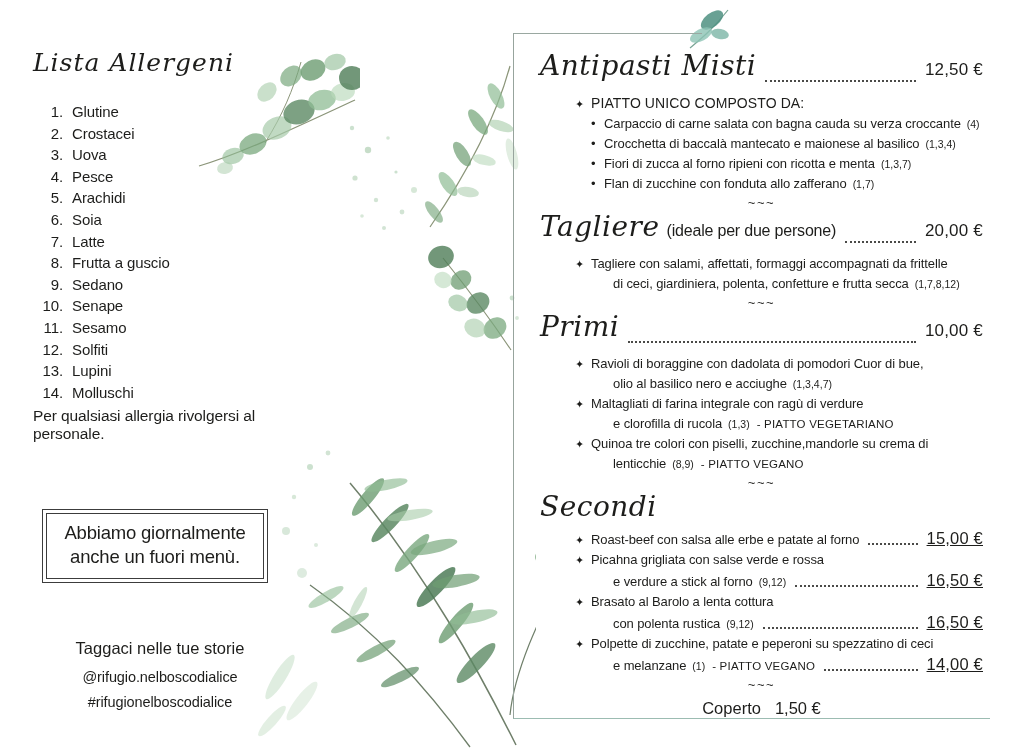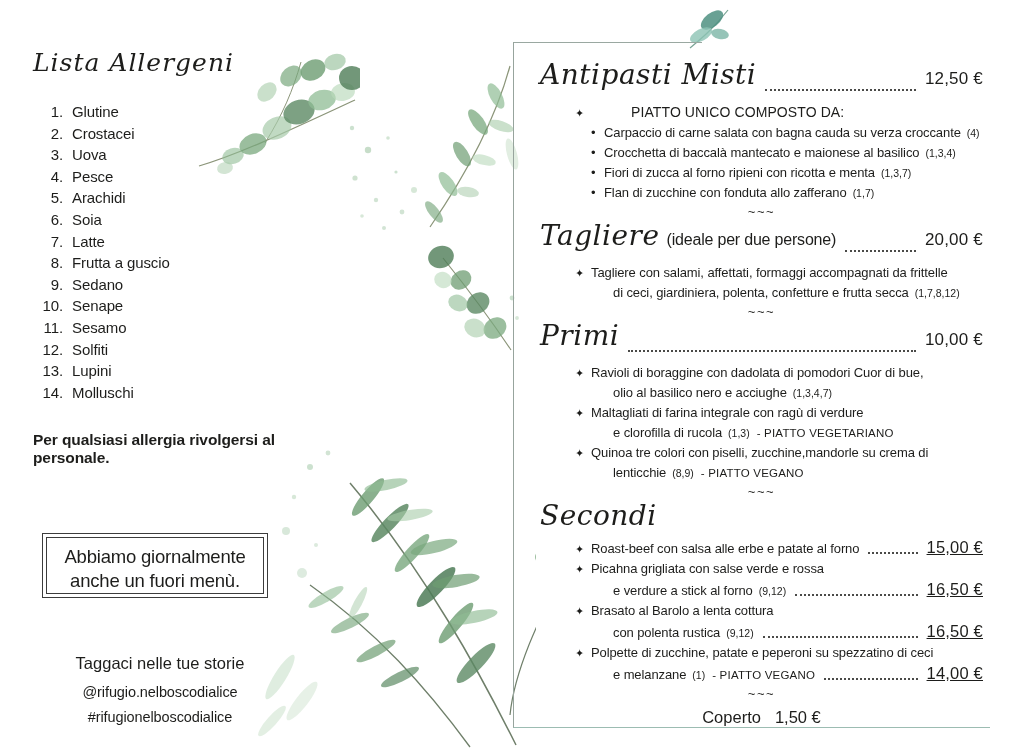--- a/index.html
+++ b/index.html
@@ -11,33 +11,33 @@
   svg.decor { position:absolute; pointer-events:none; }
 
   
   .left-col { position:absolute; left:33px; top:48px; width:290px; }
   .script { font-family:"DejaVu Serif", serif; font-style:italic; font-weight:400; }
   .left-title { font-size:25px; letter-spacing:1px; }
   .allergen-list { margin-top:24px; font-size:15px; line-height:21.6px; letter-spacing:-0.1px; }
   .al-row { display:flex; }
   .al-num { width:30px; text-align:right; flex:none; }
   .al-label { margin-left:9px;text-align:center; }
-  .allergy-note { margin-top:28px; font-size:15.5px; letter-spacing:-0.1px;font-weight:bold; }
+  .allergy-note { margin-top:4px; font-size:15.5px; letter-spacing:-0.1px; }
 
   .daily-box-outer { margin-top:66px; width:226px; margin-left:9px;
     border:1px solid #3c3c3c; padding:3px; }
-  .daily-box-inner { border:1px solid #3c3c3c; padding:7px 6px 0;
+  .daily-box-inner { border:1px solid #3c3c3c; padding:7px 6px 9px;
     text-align:center; font-size:18.5px; line-height:24px; letter-spacing:-0.2px; }
 
   .social { margin-top:56px; width:238px; margin-left:8px; text-align:center; }
   .social-heading { font-size:16.5px; margin-bottom:11px; }
   .social-line { font-size:14.5px; margin-bottom:9px; letter-spacing:-0.1px; }
 
   
-  .panel { position:absolute; left:513px; top:42px; width:477px; height:686px;
+  .panel { position:absolute; left:513px; top:33px; width:477px; height:686px;
     border-left:1px solid #97a49d; border-bottom:1px solid #9cbcb2;
     padding:16px 7px 4px 26px; }
   .panel-top-border { position:absolute; left:0; top:0; width:188px; height:1px;
     background:#9aa8a1; }
 
   .shead { display:flex; align-items:baseline; line-height:34px; white-space:nowrap; }
   .hscript { font-size:28px; letter-spacing:0.5px; }
   .hsub { font-size:16px; margin-left:7px; letter-spacing:-0.2px; }
   .leader { flex:1 1 auto; margin:0 9px 5px 9px; align-self:flex-end;
     border-bottom:2px dotted #4a4a48; min-width:20px; }
@@ -46,21 +46,21 @@
   .item, .cont, .subitem { display:flex; align-items:baseline; white-space:nowrap;
     font-size:13px; line-height:20px; letter-spacing:-0.1px; }
   .item  { margin-left:35px; }
   .cont  { margin-left:73px; }
   .subitem { margin-left:51px; }
   .dm { flex:none; width:16px; font-size:11px; }
   .bd { flex:none; width:13px; font-size:13px; }
   .ref { font-size:10.5px; margin-left:6px; letter-spacing:0; }
   .sfx { font-size:11.5px; margin-left:7px; letter-spacing:0.2px; }
   .iprice { font-size:16.5px; letter-spacing:0.2px;text-decoration:underline; }
-  .caps { letter-spacing:0.1px;margin-left:40px; }
+  .caps { letter-spacing:0.1px; }
   .piatto-head { font-size:14px; }
 
   .tilde { text-align:center; font-size:13px; line-height:14px;
     letter-spacing:1.5px; color:#2b2b29; }
   .mt2{margin-top:2px;} .mt4{margin-top:4px;} .mt6{margin-top:6px;}
 
   .coperto { display:flex; justify-content:center; align-items:flex-start;
     margin-top:7px; font-size:16.5px; }
   .coperto-label { margin-right:14px; }
 </style>

